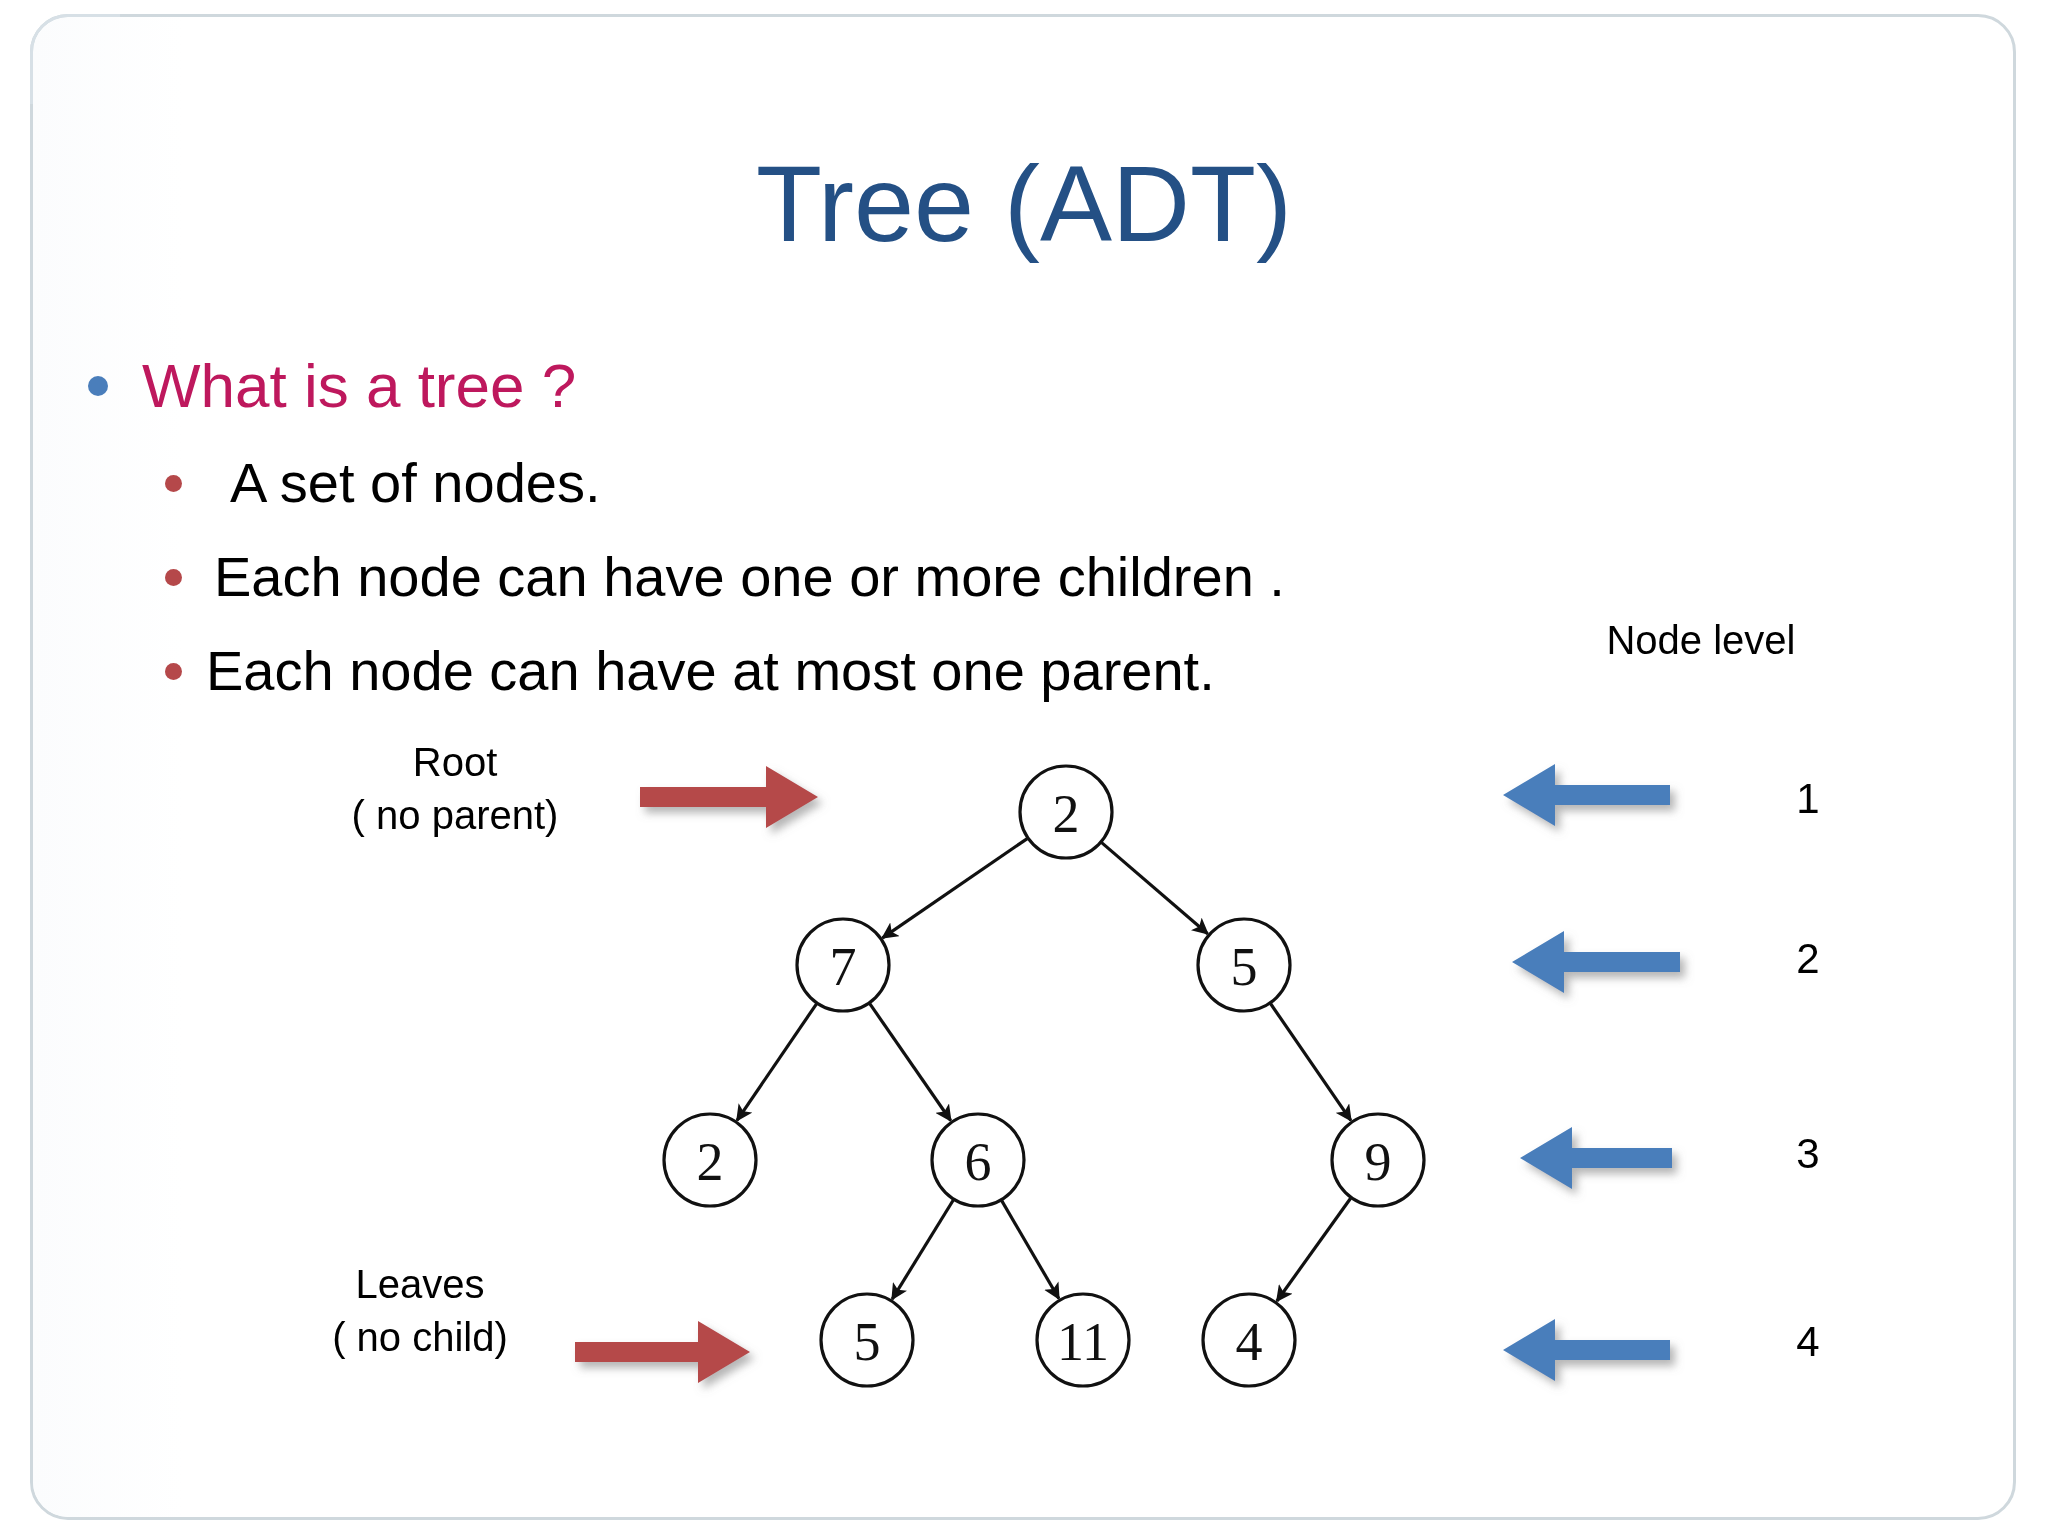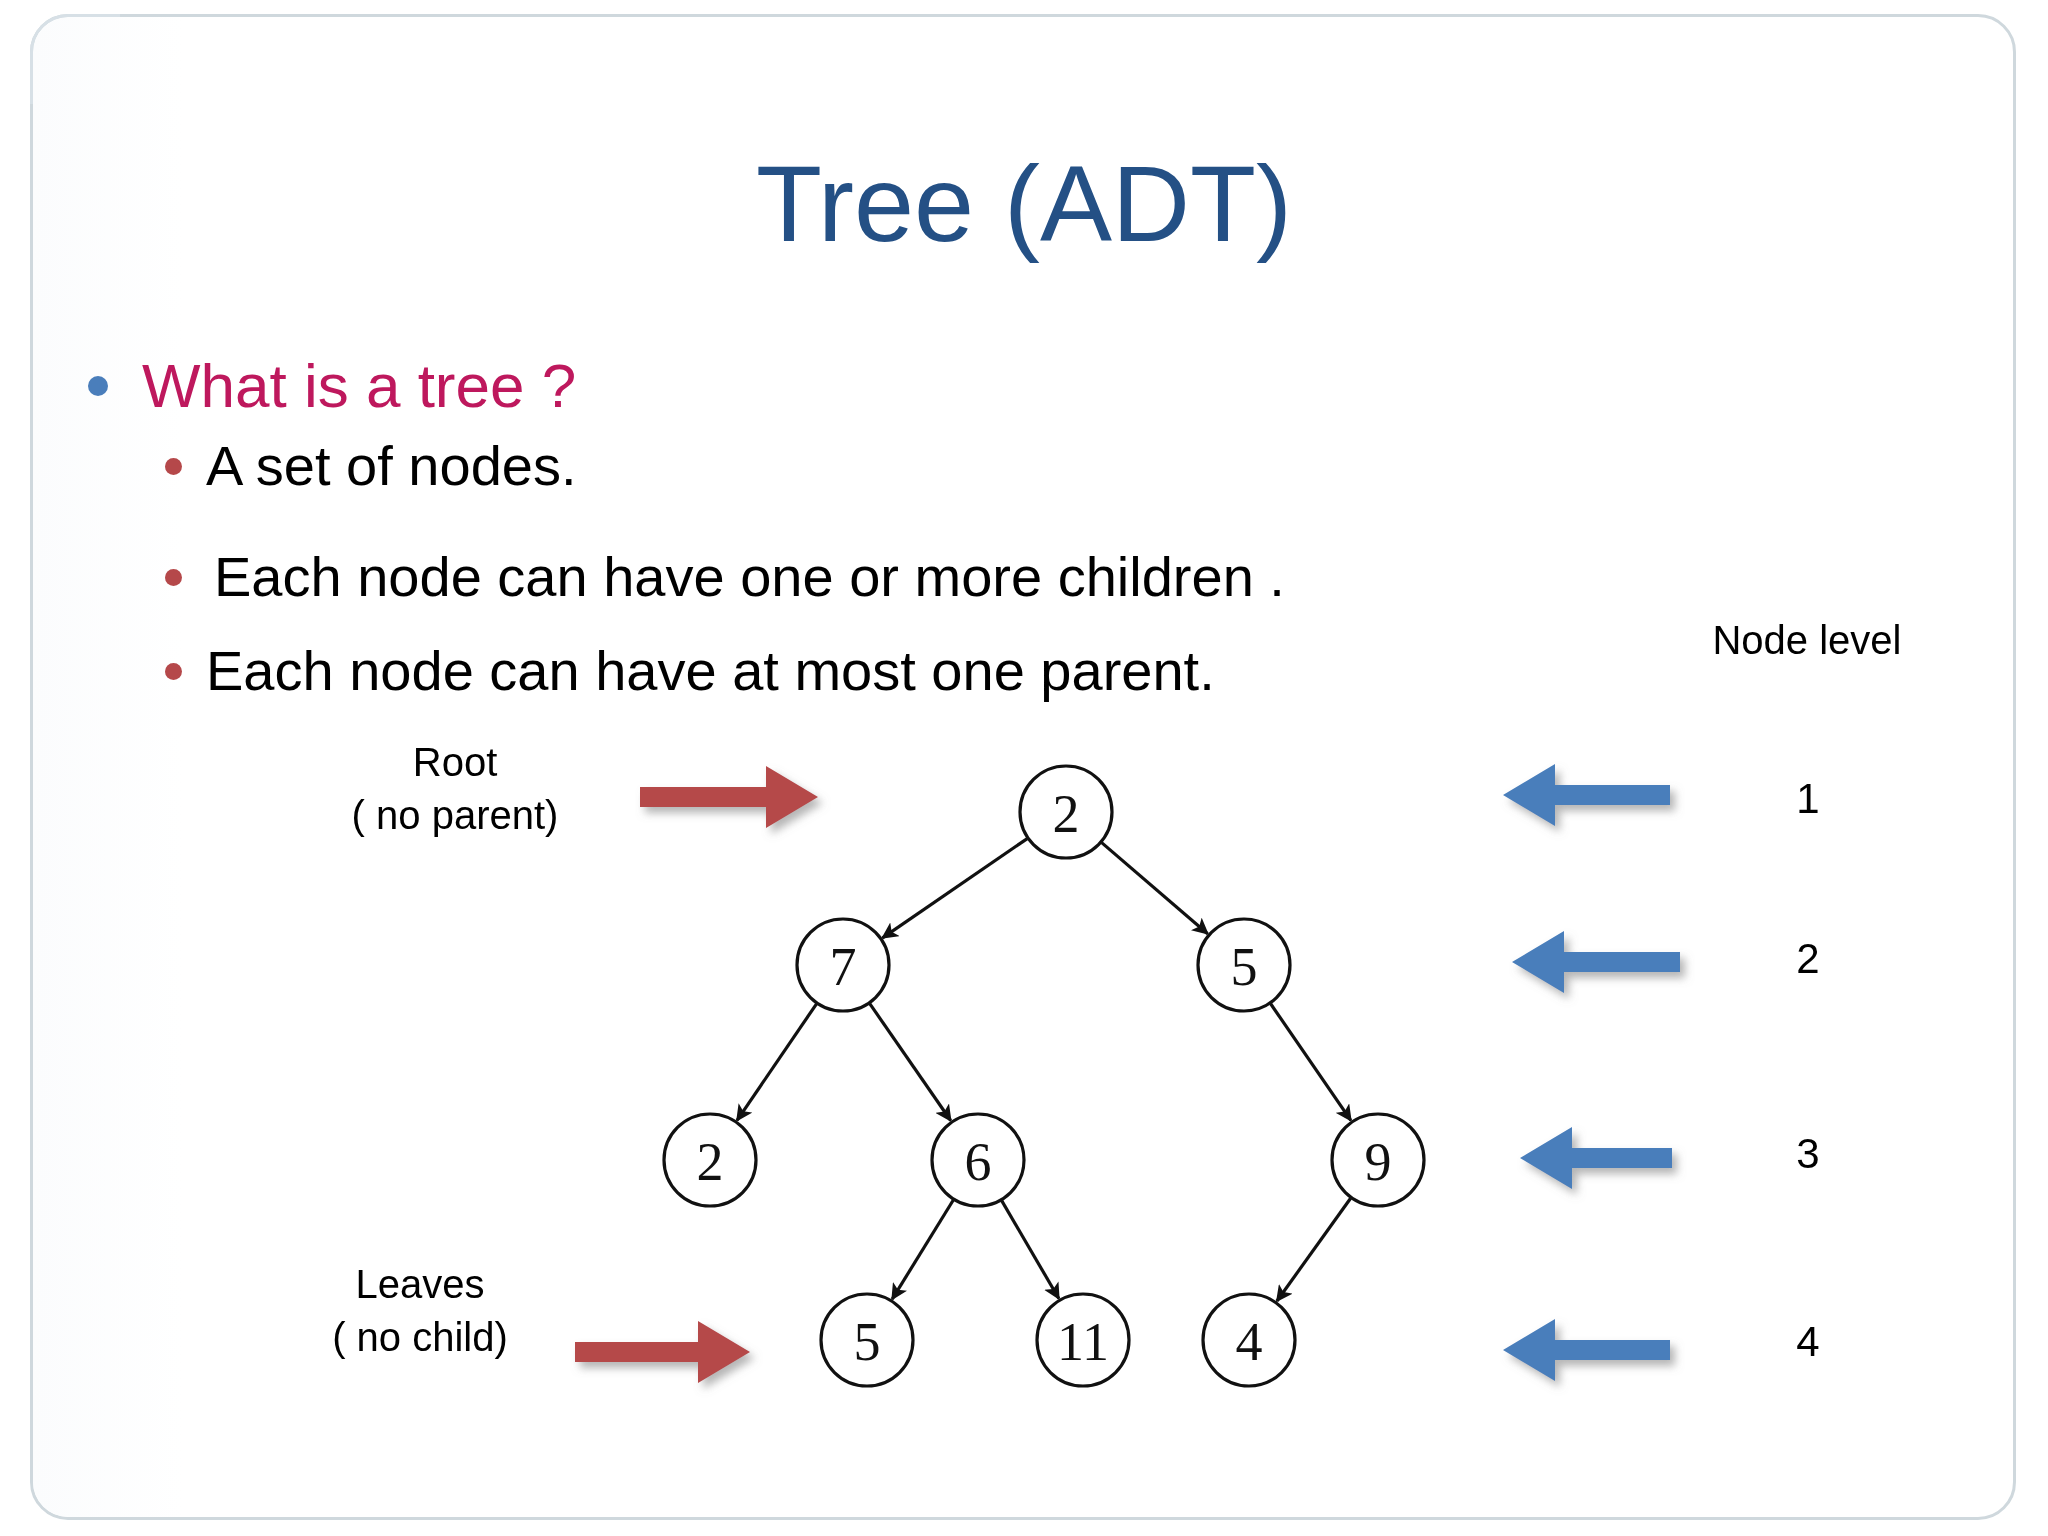--- a/index.html
+++ b/index.html
@@ -163,36 +163,36 @@
   <div id="left-band"></div>
   <div id="corner-accent"></div>
 
   <div id="title">Tree (ADT)</div>
 
   <div class="l1-row" style="left:88px; top:355px;">
     <span class="bullet-l1"></span>
     <span class="l1-text">What is a tree ?</span>
   </div>
 
-  <div class="l2-row" style="left:165px; top:438px;">
+  <div class="l2-row" style="left:165px; top:455px;gap:24px;">
     <span class="bullet-l2"></span>
     <span class="l2-text">A set of nodes.</span>
   </div>
 
   <div class="l2-row" style="left:165px; top:549px;gap:8px;">
     <span class="bullet-l2"></span>
     <span class="l2-text">Each node can have one or more children .</span>
   </div>
 
   <div class="l2-row" style="left:165px; top:643px;align-items:center;">
     <span class="bullet-l2"></span>
     <span class="l2-text">Each node can have at most one parent.</span>
   </div>
 
-  <div class="fig-label" style="left:1667px; top:618px; width:280px;">Node level</div>
+  <div class="fig-label" style="left:1561px; top:618px; width:280px;">Node level</div>
 
   <div class="fig-label" style="left:290px; top:740px; width:330px;">Root</div>
   <div class="fig-label" style="left:290px; top:793px; width:330px;">( no parent)</div>
 
   <div class="fig-label" style="left:255px; top:1262px; width:330px;">Leaves</div>
   <div class="fig-label" style="left:255px; top:1315px; width:330px;">( no child)</div>
 
   <div class="level-num" style="left:1778px; top:775px;">1</div>
   <div class="level-num" style="left:1778px; top:935px;">2</div>
   <div class="level-num" style="left:1778px; top:1130px;">3</div>

